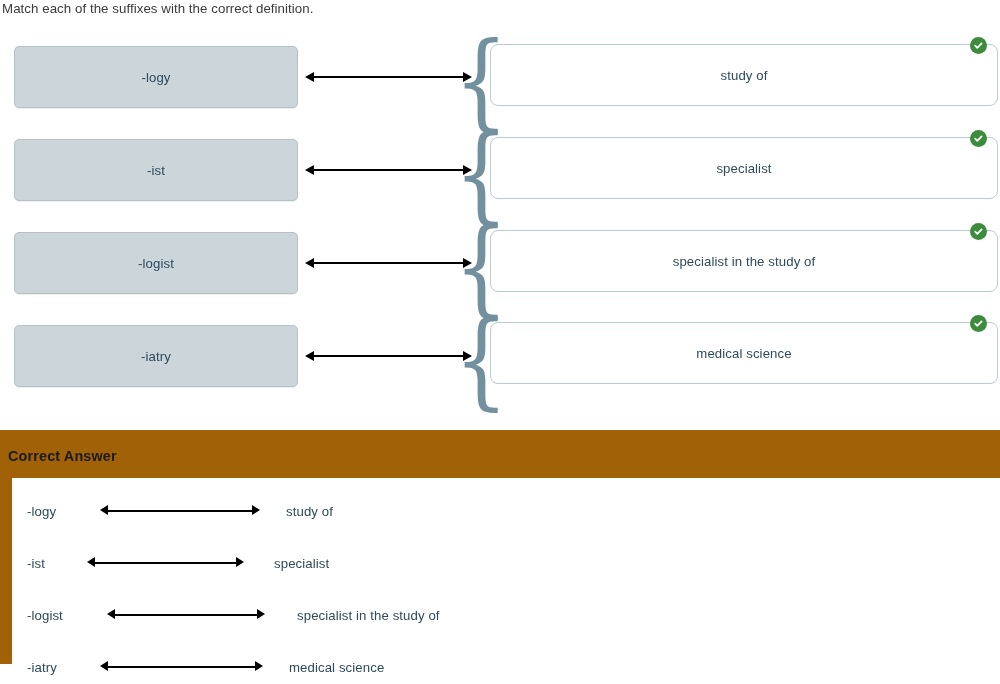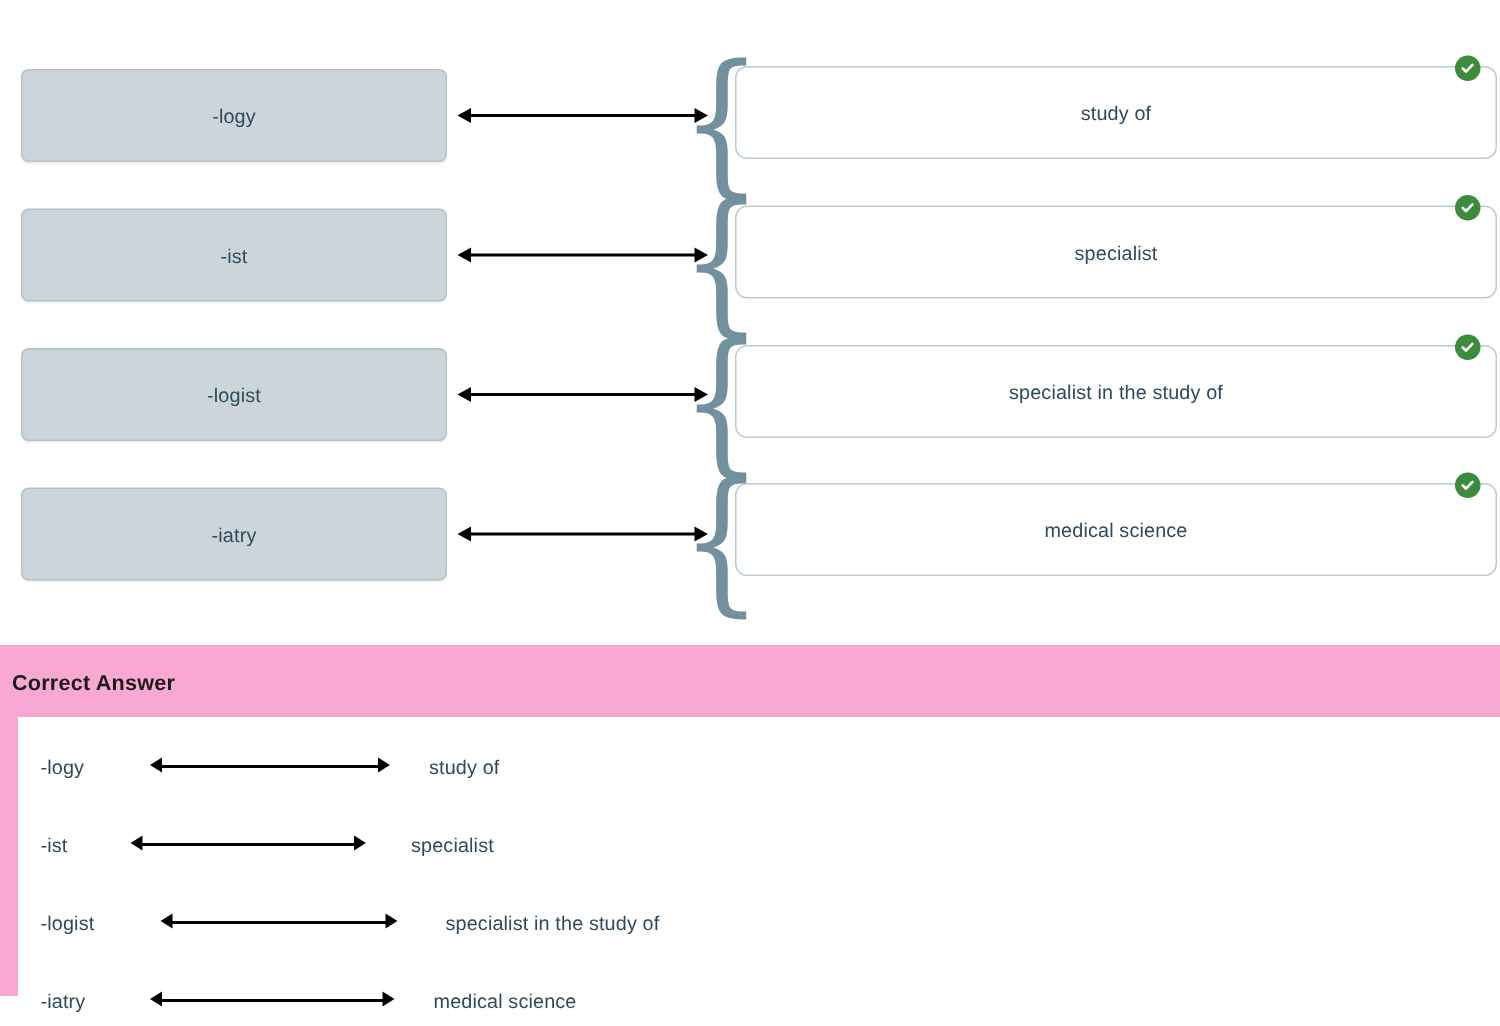--- a/index.html
+++ b/index.html
@@ -143,21 +143,21 @@
   }
   .check-badge svg { display: block; }
 
   
   .answer-band {
     position: absolute;
     left: 0;
     top: 430px;
     width: 1000px;
     height: 234px;
-    background: #f9a8d4;
+    background: #a16207;
   }
   .answer-heading {
     position: absolute;
     left: 8px;
     top: 18px;
     font-size: 14.4px;
     font-weight: bold;
     color: #1b1b1b;
     letter-spacing: 0.15px;
   }
@@ -212,20 +212,21 @@
     border-bottom: 5.2px solid transparent;
   }
   .answer-arrow .head.left  { left: 0;  border-right: 8.5px solid #000000; }
   .answer-arrow .head.right { right: 0; border-left: 8.5px solid #000000; }
 </style>
 </head>
 <body>
 
 <div id="page">
 
+  <div class="prompt">Match each of the suffixes with the correct definition.</div>
 
   <div class="match-area">
       <div class="match-row" style="top: 46px;">
         <div class="term-tile" style="top: 0px;">
           <span class="term-label">-logy</span>
         </div>
         <div class="link-arrow" style="top: 25px;">
           <span class="head left"></span>
           <span class="shaft"></span>
           <span class="head right"></span>

